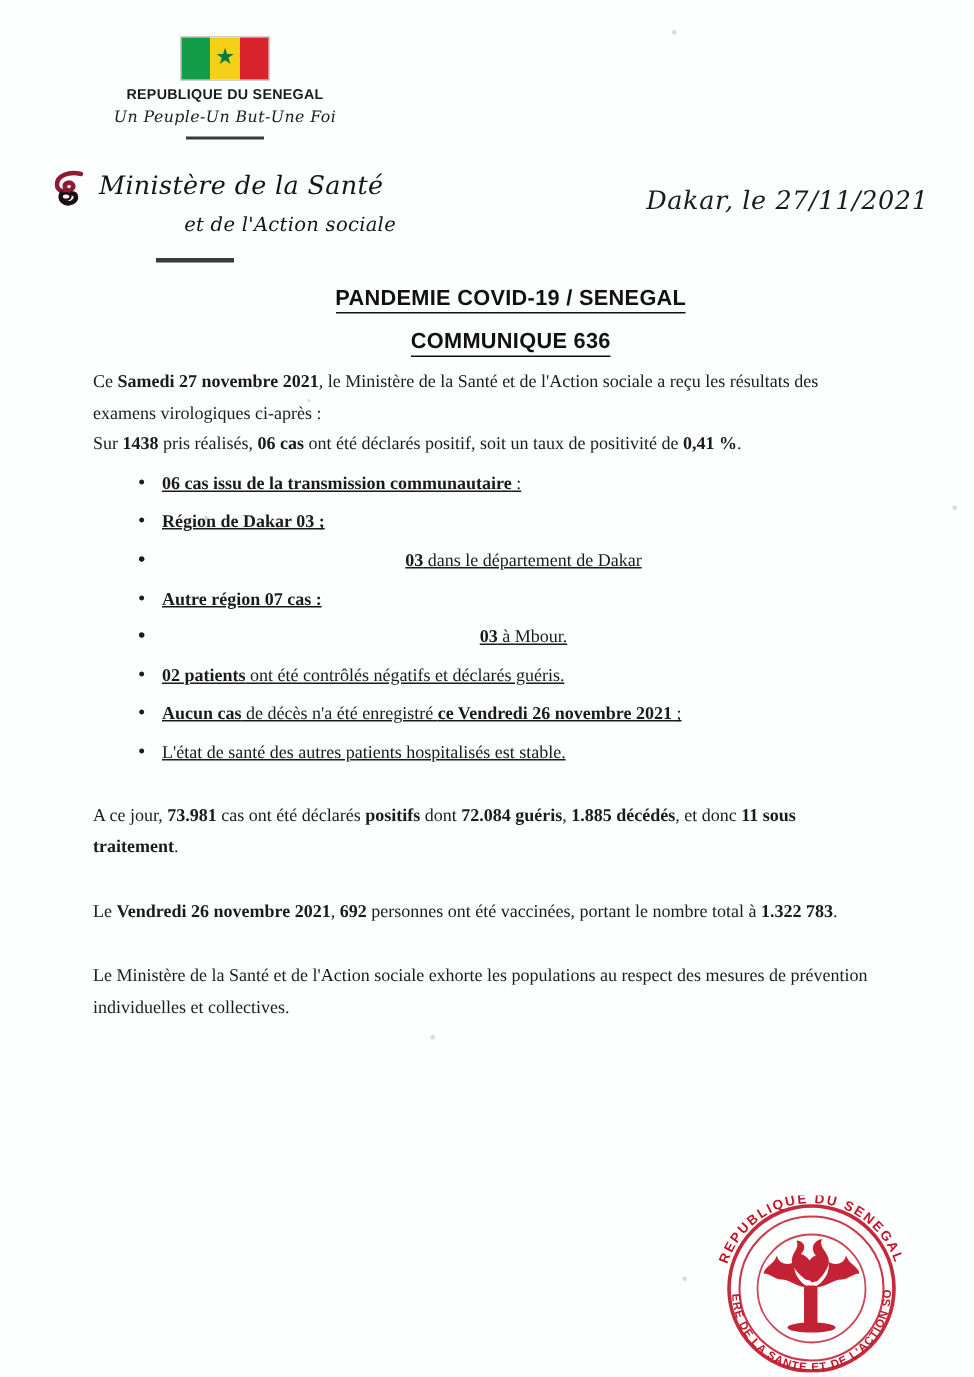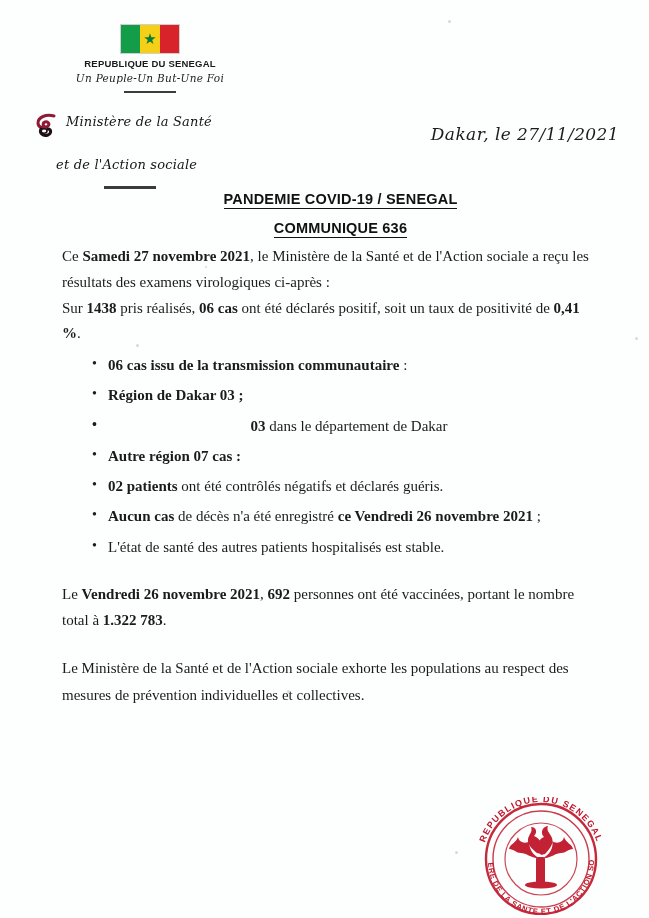--- a/index.html
+++ b/index.html
@@ -85,34 +85,35 @@
   .serpent-emblem {
     width: 30px;
     height: 26px;
     flex: none;
     margin-right: 2px;
     margin-top: 1px;
   }
   .ministry-name {
     font-family: "DejaVu Serif", serif;
     font-style: italic;
-    font-size: 13px;
+    font-size: 17px;
     line-height: 1.25;
     color: #151515;
     letter-spacing: 0.2px;
     padding-top: 2px;
   }
   .ministry-name-2 {
     font-family: "DejaVu Serif", serif;
     font-style: italic;
     font-size: 13px;
     color: #151515;
     margin-left: 22px;
-    margin-top: 18px;
+    margin-top: 4px;
     letter-spacing: 0.2px;
+    text-align: right;
   }
   .rule-short2 {
     width: 52px;
     height: 3px;
     background: #3b3b3b;
     margin: 14px 0 0 70px;
   }
   .date-line {
     position: absolute;
     right: 30px;
@@ -145,32 +146,33 @@
     padding-bottom: 1px;
   }
   .title-sub-wrap { margin-top: 10px; }
 
   
   .body-text {
     position: absolute;
     left: 62px;
     top: 244px;
     width: 528px;
-    font-size: 15px;
+    font-size: 12px;
     line-height: 1.72;
     color: #1b1b1b;
     text-align: left;
   }
   .para { margin: 0 0 0 0; }
   b, .b { font-weight: bold; }
 
   ul.bullets {
     list-style: none;
     margin: 0 0 0 0;
     padding: 0;
+    text-decoration: underline;
   }
   ul.bullets > li {
     position: relative;
     padding-left: 46px;
     margin-top: 7px;
     line-height: 1.55;
   }
   ul.bullets > li::before {
     content: "\2022";
     position: absolute;
@@ -265,31 +267,37 @@
       </li>
       <li>
         <b>Région de Dakar 03 ;</b><span></span>
       </li>
       <li class="sub">
         <b>03</b><span> dans le département de Dakar</span>
       </li>
       <li>
         <b>Autre région 07 cas :</b><span></span>
       </li>
+      <li class="sub">
+        <b>03</b><span> à Mbour.</span>
+      </li>
       <li>
         <b>02 patients</b><span> ont été contrôlés négatifs et déclarés guéris.</span>
       </li>
       <li>
         <b>Aucun cas</b><span> de décès n'a été enregistré </span><b>ce Vendredi 26 novembre 2021</b><span> ;</span>
       </li>
       <li>
         <span>L'état de santé des autres patients hospitalisés est stable.</span>
       </li>
     </ul>
 
+    <p class="para-block">
+      <span>A ce jour, </span><b>73.981</b><span> cas ont été déclarés </span><b>positifs</b><span> dont </span><b>72.084 guéris</b><span>, </span><b>1.885 décédés</b><span>, et donc </span><b>11 sous traitement</b><span>.</span>
+    </p>
 
     <p class="para-block">
       <span>Le </span><b>Vendredi 26 novembre 2021</b><span>, </span><b>692</b><span> personnes ont été vaccinées, portant le nombre total à </span><b>1.322 783</b><span>.</span>
     </p>
 
     <p class="para-block">Le Ministère de la Santé et de l'Action sociale exhorte les populations au respect des mesures de prévention individuelles et collectives.</p>
   </div>
 
   <div class="stamp">
     <svg viewBox="0 0 150 118" width="150" height="118">

